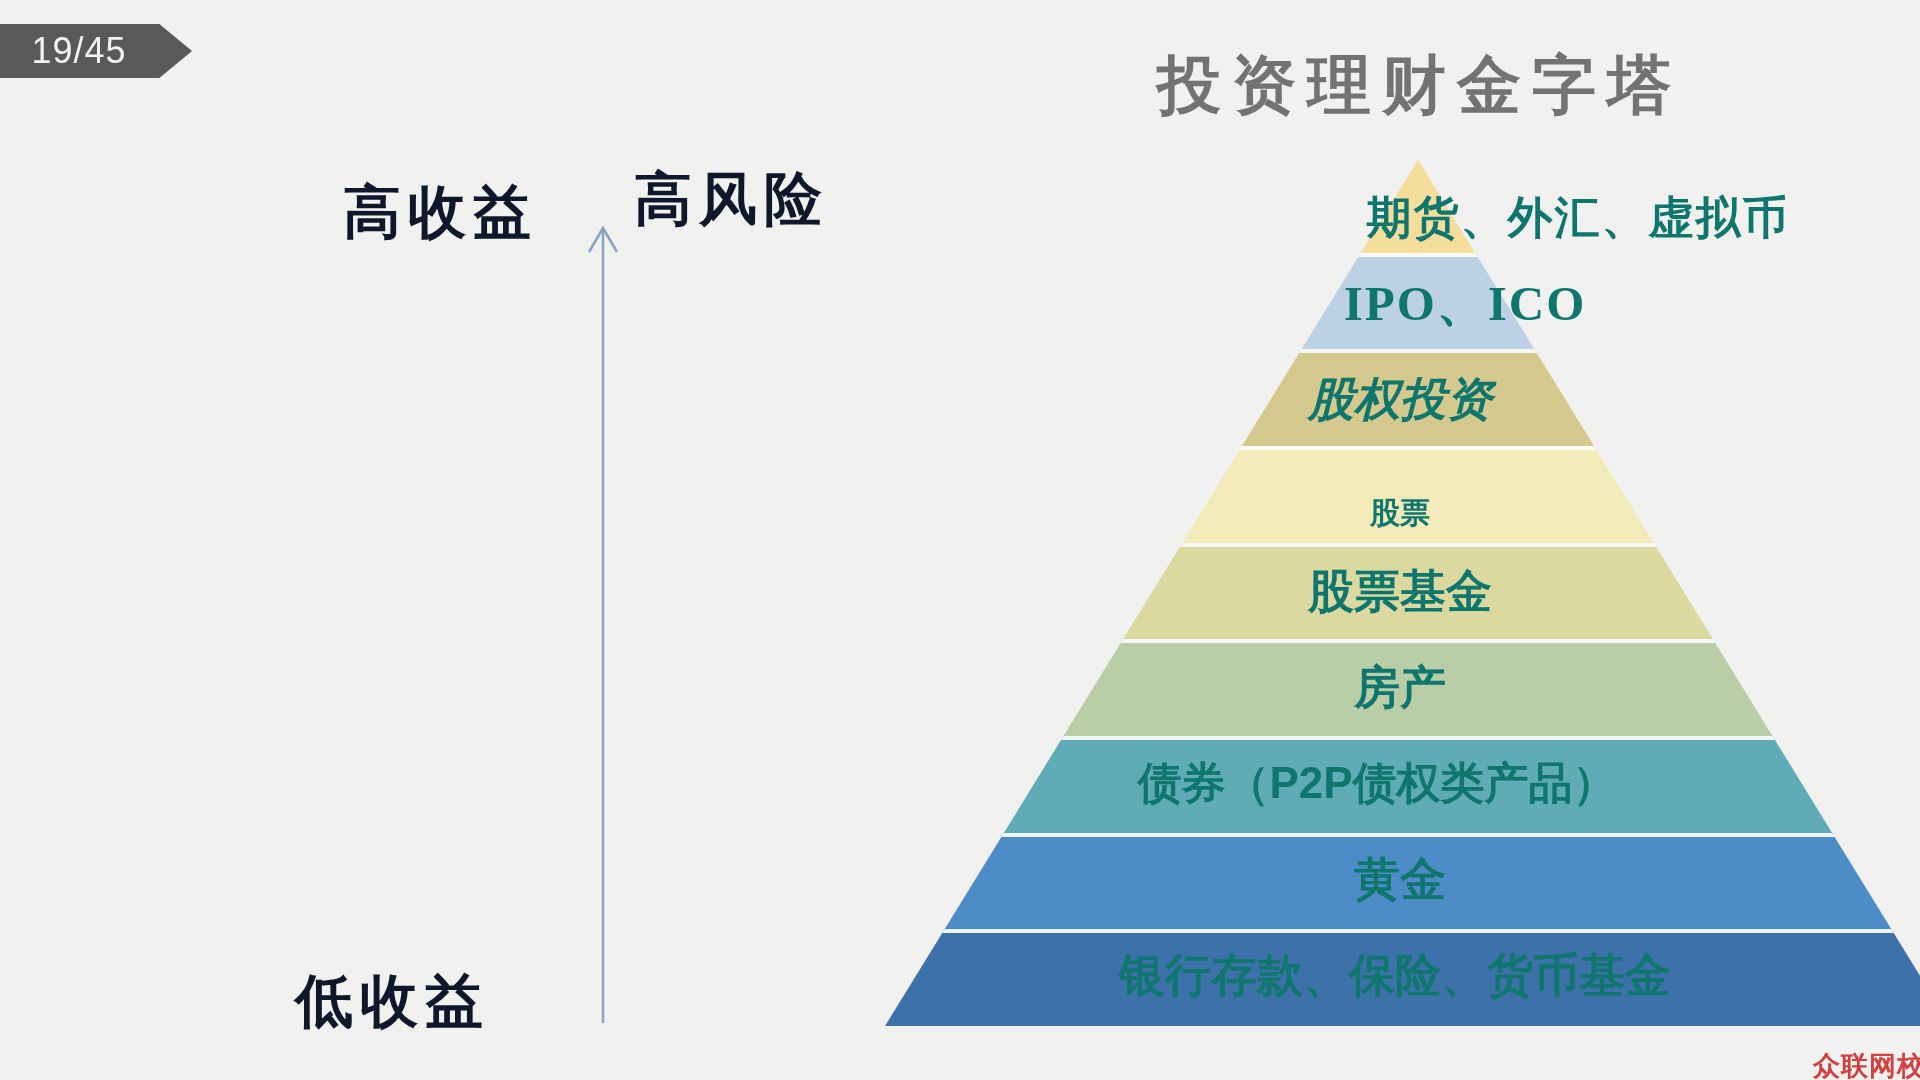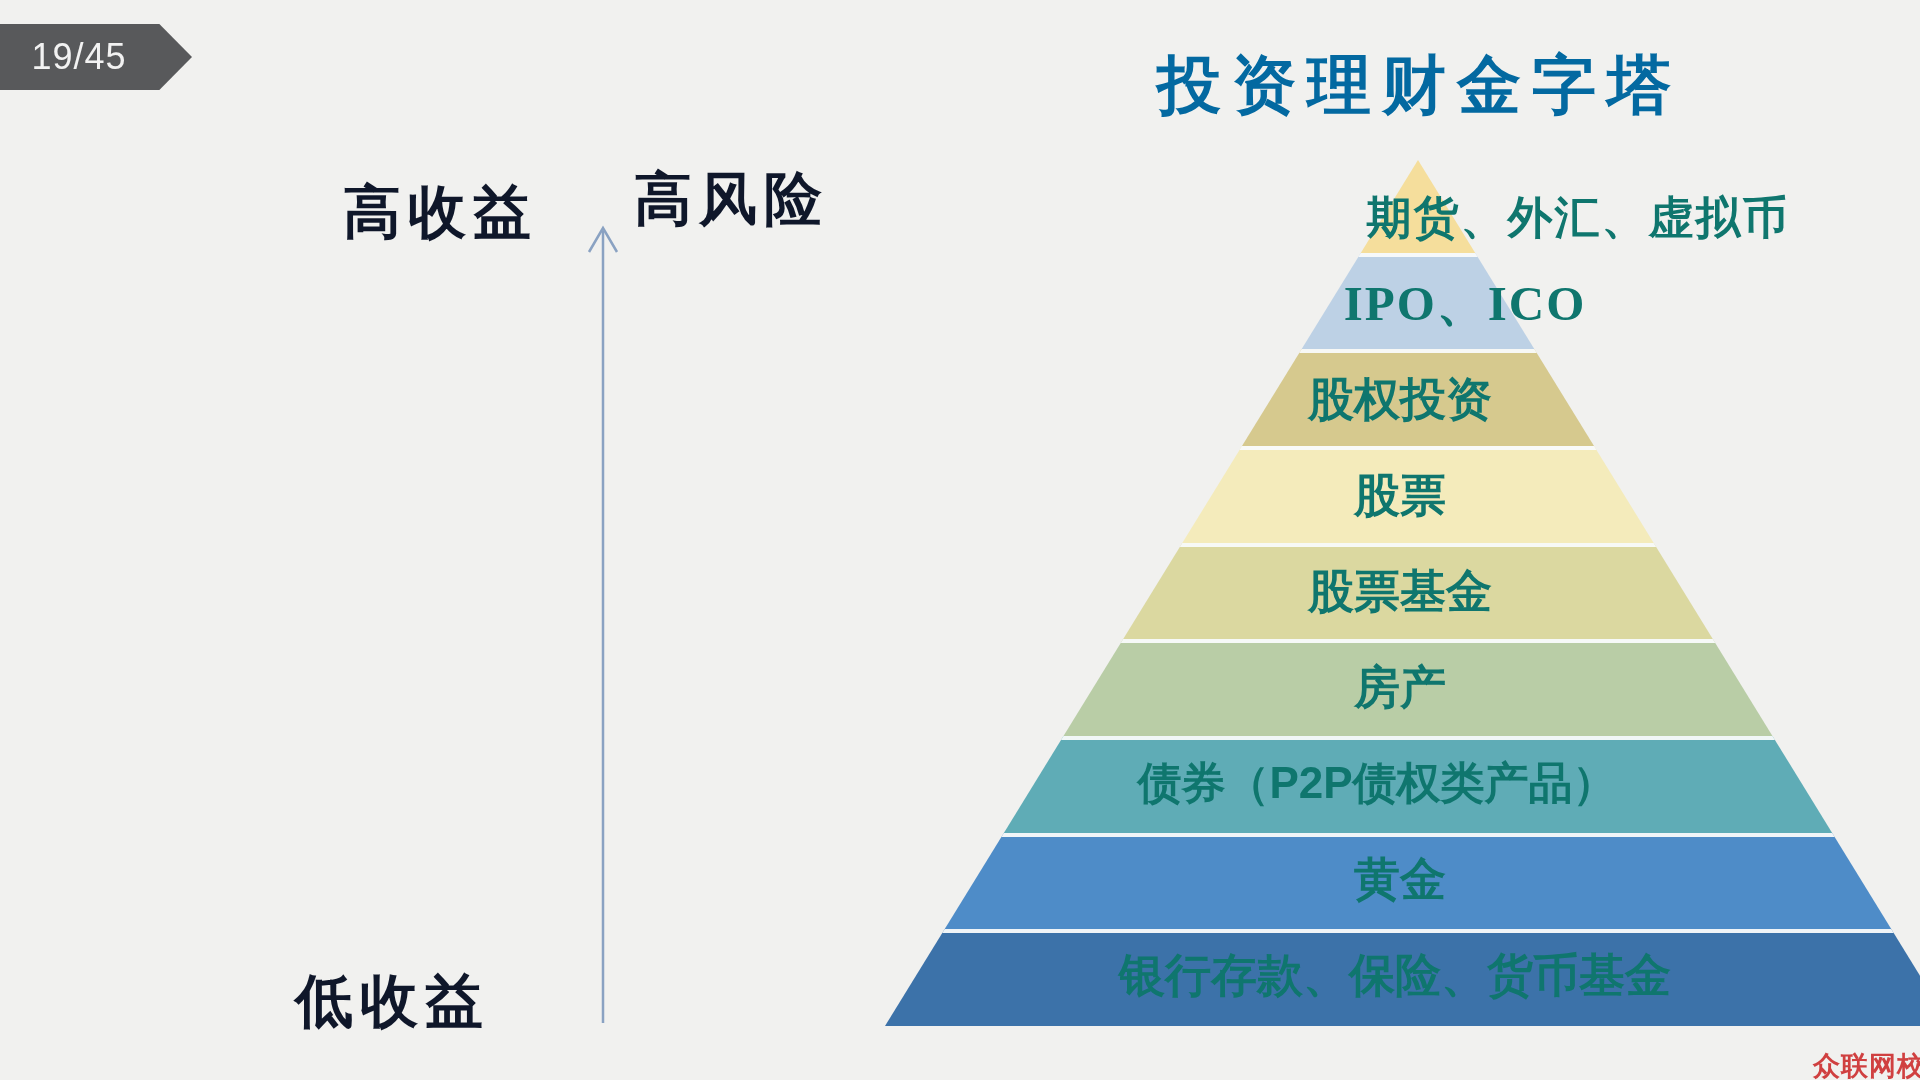--- a/index.html
+++ b/index.html
@@ -7,33 +7,33 @@
     position: relative;
     width: 1920px; height: 1080px;
     overflow: hidden;
     background: #F1F1EF;
     font-family: "Liberation Sans", sans-serif;
   }
 
   
   .badge {
     position: absolute; left: 0; top: 24px;
-    width: 192px; height: 66px;
+    width: 192px; height: 54px;
     background: #58595B;
     clip-path: polygon(0 0, 83% 0, 100% 50%, 83% 100%, 0 100%);
     display: flex; align-items: center; justify-content: center;
     padding-right: 34px; box-sizing: border-box;
     color: #F2F2F2; font-size: 36px; letter-spacing: 1px;
   }
 
   
   .title {
     position: absolute; left: 1157px; top: 50px;
     font-size: 64px; font-weight: bold; letter-spacing: 11px;
-    color: #0369a1; white-space: nowrap; line-height: 1.1;
+    color: #737373; white-space: nowrap; line-height: 1.1;
   }
 
   
   .axis-label {
     position: absolute;
     font-size: 58px; font-weight: bold; letter-spacing: 7px;
     color: #0f172a; white-space: nowrap; line-height: 1;
   }
   .axis-hr1 { left: 343px; top: 183px; }
   .axis-hr2 { left: 634px; top: 170px; }
@@ -57,22 +57,22 @@
   .band-label {
     position: absolute;
     transform: translate(-50%, -50%);
     font-weight: bold; color: #0f766e;
     white-space: nowrap; line-height: 1;
     font-family: "Liberation Sans", sans-serif;
   }
   .bl-1 { left: 1578px; top: 217px; font-size: 45px; letter-spacing: 2px; }
   .bl-2 { left: 1465px; top: 303px; font-size: 49px; letter-spacing: 2px;
           font-family: "Liberation Serif", serif; }
-  .bl-3 { left: 1400px; top: 399px; font-size: 46px; }
-  .bl-4 { left: 1400px; top: 495px; font-size: 46px; }
+  .bl-3 { left: 1400px; top: 399px; font-size: 46px; font-style: italic; }
+  .bl-4 { left: 1400px; top: 513px; font-size: 30px; }
   .bl-5 { left: 1400px; top: 591px; font-size: 46px; }
   .bl-6 { left: 1400px; top: 687px; font-size: 46px; }
   .bl-7 { left: 1377px; top: 783px; font-size: 44px; }
   .bl-8 { left: 1400px; top: 879px; font-size: 46px; }
   .bl-9 { left: 1395px; top: 975px; font-size: 46px; }
 
   
   .watermark {
     position: absolute; left: 1813px; top: 1048px;
     font-size: 27px; font-weight: bold; letter-spacing: 1px;

